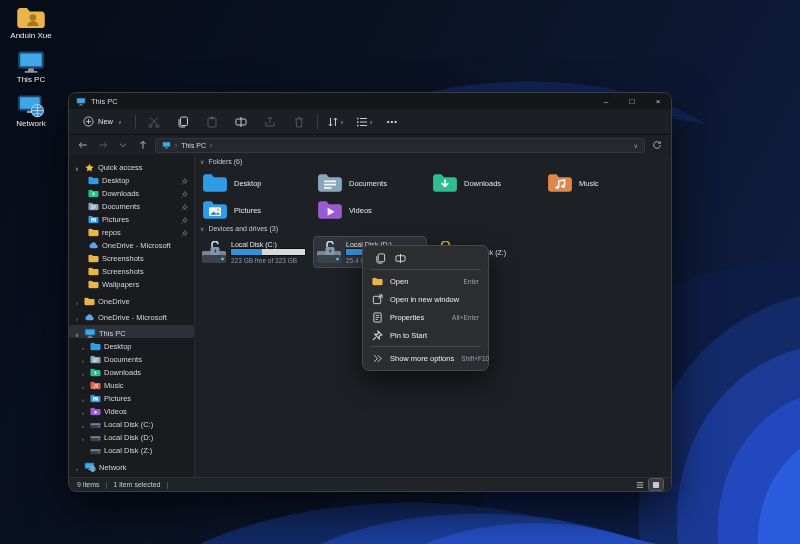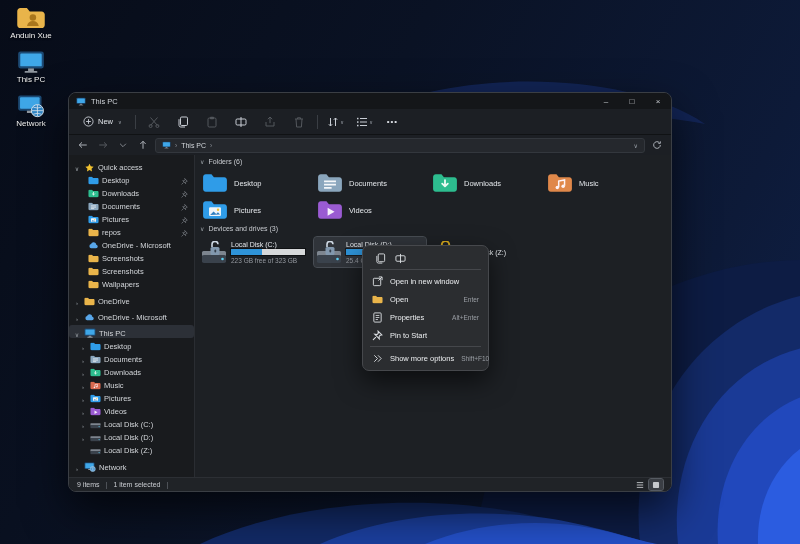--- a/index.html
+++ b/index.html
@@ -618,33 +618,33 @@
       <path d="M2 3.2v6.2A1.8 1.8 0 0 0 3.8 11H8" stroke="#dcdfe3" fill="none"></path>
     </svg>
     <svg viewBox="0 0 12 12">
       <rect x="1" y="3" width="10" height="6" rx="1.2" stroke="#dcdfe3" fill="none"></rect>
       <path d="M6 1v10" stroke="#dcdfe3" stroke-width="1"></path>
     </svg>
   </div>
   <div class="cm-sep"></div>
 
   <div class="cm-item">
+    <svg viewBox="0 0 24 18" style="color:#e9b44a">
+        <use href="#i-folder"></use>
+      </svg>
+    <span class="cm-lbl">Open</span>
+    <span class="cm-sc">Enter</span>
+  </div>
+  <div class="cm-item">
     <svg viewBox="0 0 12 12">
       <rect x="1.5" y="2.5" width="8" height="8" rx="1" stroke="#dcdfe3" fill="none"></rect>
       <path d="M7.5 1h3.5v3.5M10.8 1.2 7 5" stroke="#dcdfe3" fill="none"></path>
     </svg>
     <span class="cm-lbl">Open in new window</span>
     <span class="cm-sc"></span>
-  </div>
-  <div class="cm-item">
-    <svg viewBox="0 0 24 18" style="color:#e9b44a">
-        <use href="#i-folder"></use>
-      </svg>
-    <span class="cm-lbl">Open</span>
-    <span class="cm-sc">Enter</span>
   </div>
   <div class="cm-item">
     <svg viewBox="0 0 12 12">
       <rect x="2" y="1" width="8" height="10" rx="1" stroke="#dcdfe3" fill="none"></rect>
       <path d="M4 3.8h4M4 6h4M4 8.2h2.5" stroke="#dcdfe3" stroke-width="0.9"></path>
     </svg>
     <span class="cm-lbl">Properties</span>
     <span class="cm-sc">Alt+Enter</span>
   </div>
   <div class="cm-item">

